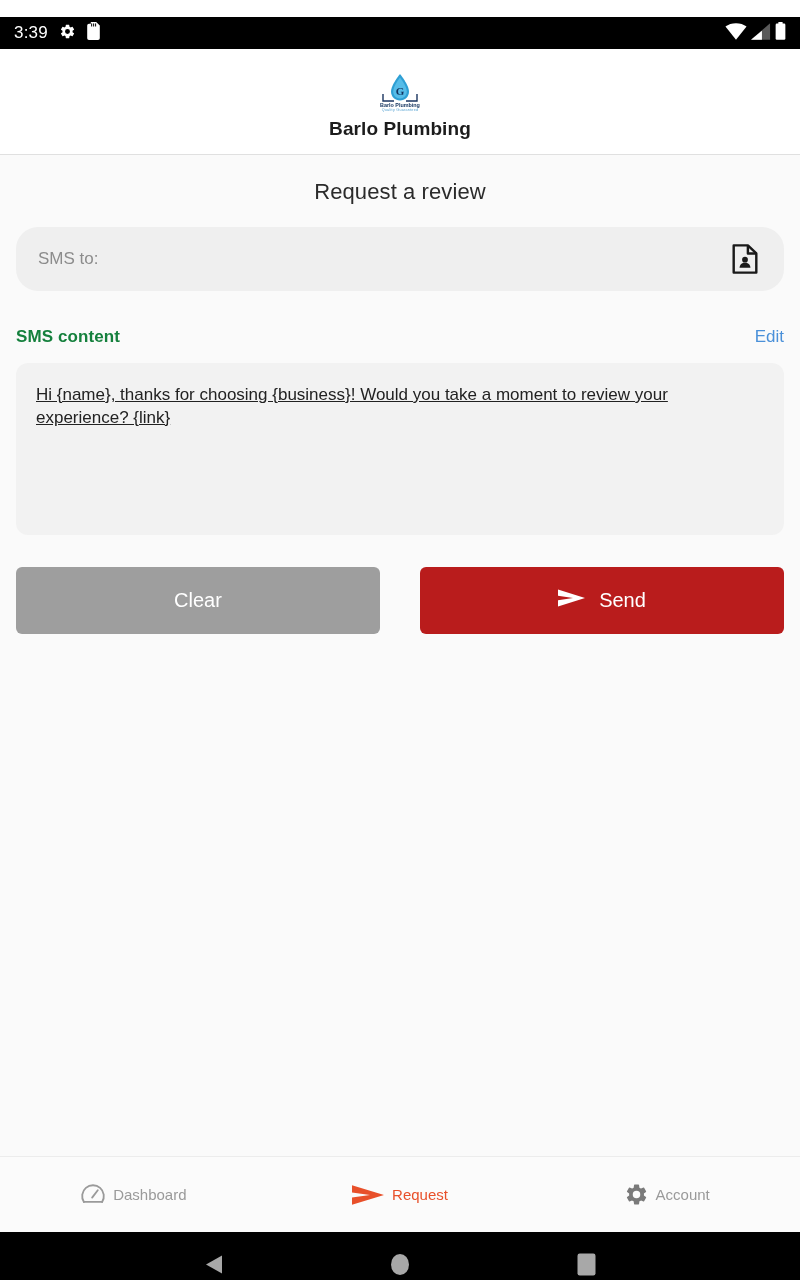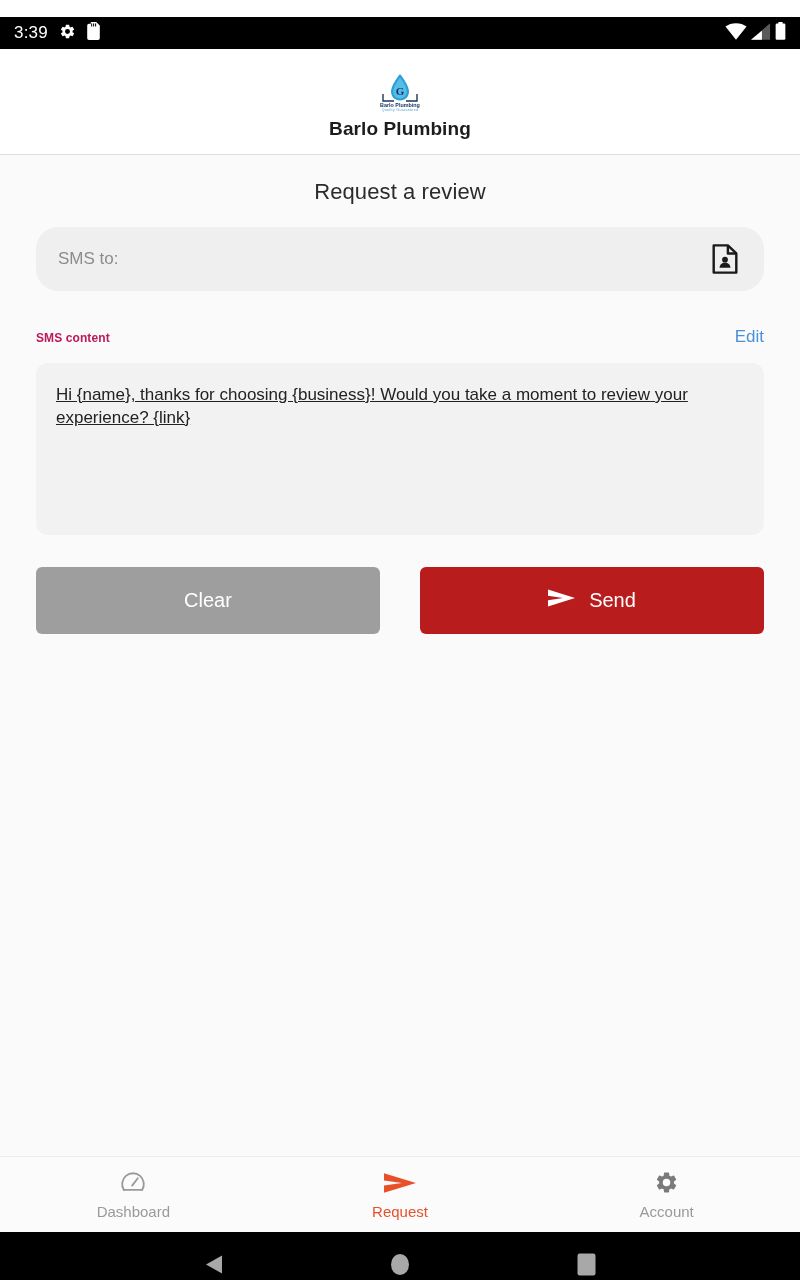--- a/index.html
+++ b/index.html
@@ -28,21 +28,21 @@
     border-bottom:1px solid #e0e0e0;
     display:flex; flex-direction:column; align-items:center;
     justify-content:center; padding-top:6px;
   }
   .logo-wrap { width:54px; height:44px; display:flex; align-items:center; justify-content:center; }
   .biz-title { font-size:19px; font-weight:700; color:#1c1c1c; margin-top:4px; letter-spacing:.1px; }
 
   
   .content {
     flex:1 1 auto; background:#fafafa;
-    padding:0 36px; position:relative; overflow:hidden;
+    padding:0 16px; position:relative; overflow:hidden;
   }
   .page-title {
     text-align:center; font-size:22px; color:#2b2b2b;
     font-weight:400; margin-top:24px; letter-spacing:.1px;
   }
 
   .sms-to-field {
     margin-top:22px; height:64px; background:#efefef;
     border-radius:22px; display:flex; align-items:center;
     padding:0 22px;
@@ -50,21 +50,21 @@
   }
   .sms-to-label { font-size:17px; color:#8c8c8c; }
   .contact-btn {
     margin-left:auto; width:34px; height:34px;
     display:flex; align-items:center; justify-content:center;
   }
 
   .content-head {
     margin-top:36px; display:flex; align-items:baseline;
   }
-  .content-head .lbl { font-size:12px; font-weight:700; color:#be185d; letter-spacing:.1px; }
+  .content-head .lbl { font-size:17px; font-weight:700; color:#15803d; letter-spacing:.1px; }
   .edit-link { margin-left:auto; font-size:17px; color:#4a90d9; }
 
   .sms-body {
     margin-top:16px; height:172px; background:#f2f2f2;
     border-radius:12px; padding:20px 20px 0 20px;
   }
   .sms-body p {
     font-size:17px; line-height:23px; color:#222222;text-decoration:underline;
   }
 
@@ -78,21 +78,21 @@
   .btn-clear { background:#9e9e9e; }
   .btn-send  { background:#b91c1c; }
 
   
   .tab-bar {
     flex:0 0 76px; background:#fbfbfb;
     border-top:1px solid #ececec;
     display:flex; align-items:center;
   }
   .tab {
-    flex:1 1 0; display:flex; flex-direction:column;
+    flex:1 1 0; display:flex; flex-direction:row;
     align-items:center; justify-content:center; gap:7px; cursor:pointer;
   }
   .tab-ico { height:26px; display:flex; align-items:center; justify-content:center; }
   .tab-label { font-size:15px; color:#9a9a9a; }
   .tab.active .tab-label { color:#e8502a; }
 
   
   .sys-nav {
     flex:0 0 65px; background:#000000;
     display:flex; align-items:center; justify-content:space-around;

